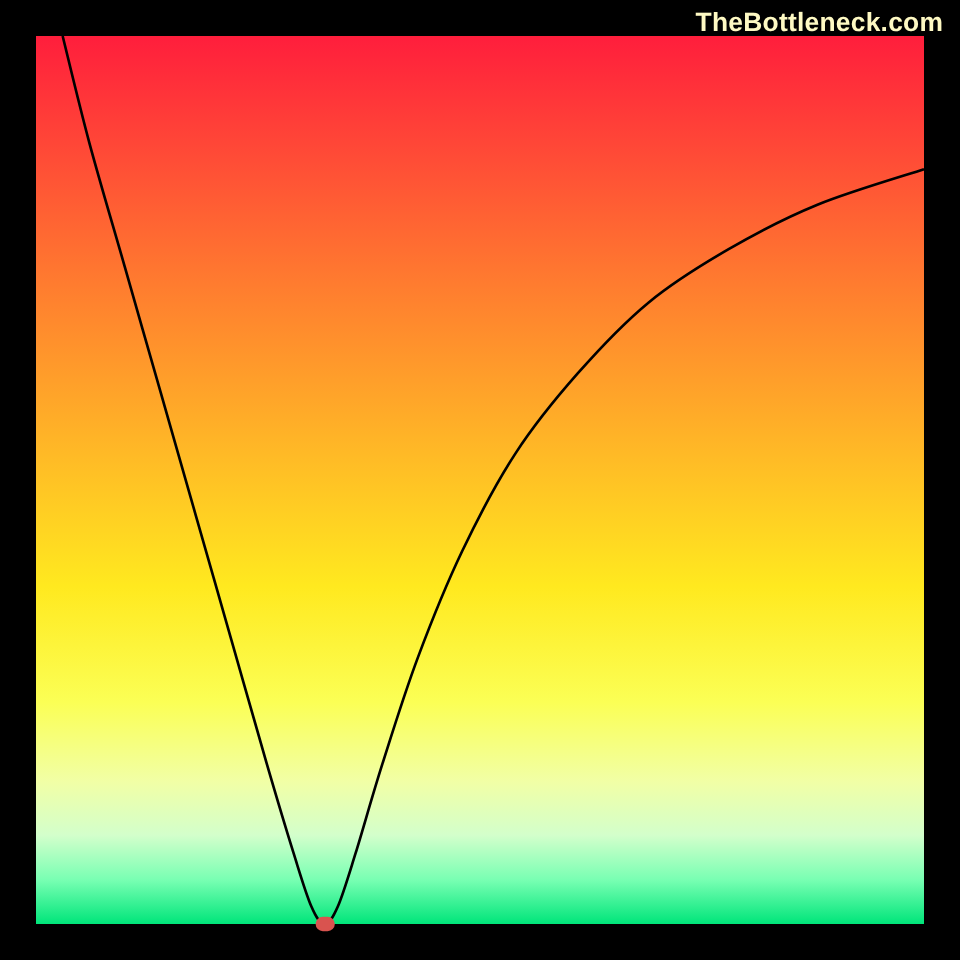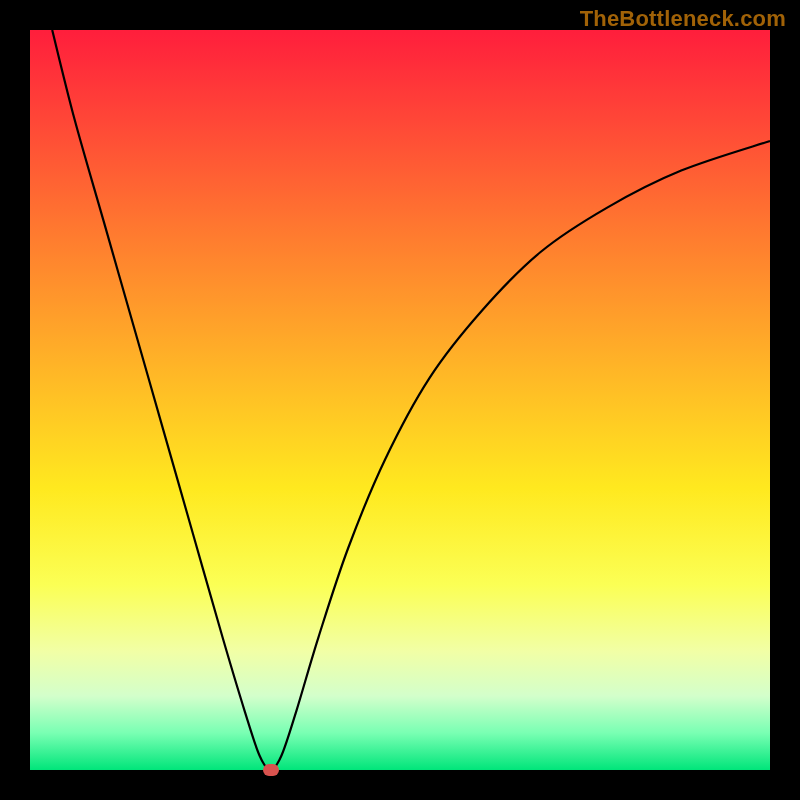--- a/index.html
+++ b/index.html
@@ -28,21 +28,21 @@
       #79ffb3 95%,
       #00e57a 100%);
   }
   .watermark {
     position: absolute;
     top: 6px;
     right: 14px;
     font-family: Arial, Helvetica, sans-serif;
     font-size: 22px;
     font-weight: bold;
-    color: #a16207;
+    color: #fef9c3;
     letter-spacing: 0.2px;
     user-select: none;
   }
   svg.curve {
     position: absolute;
     inset: 0;
     width: 100%;
     height: 100%;
     overflow: visible;
   }

